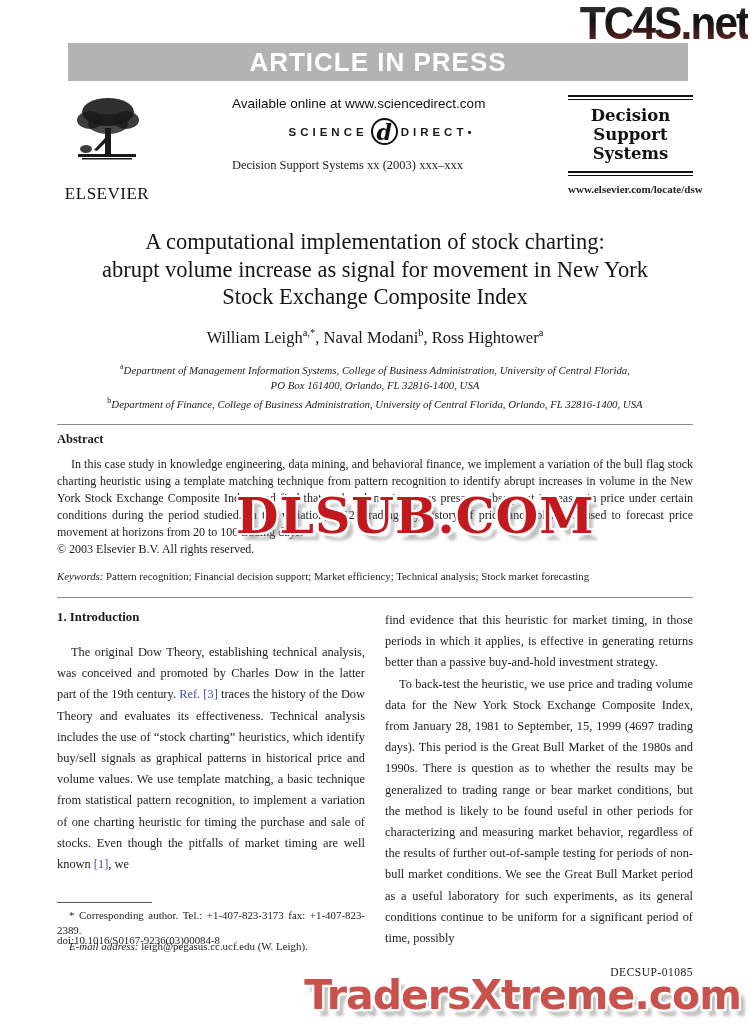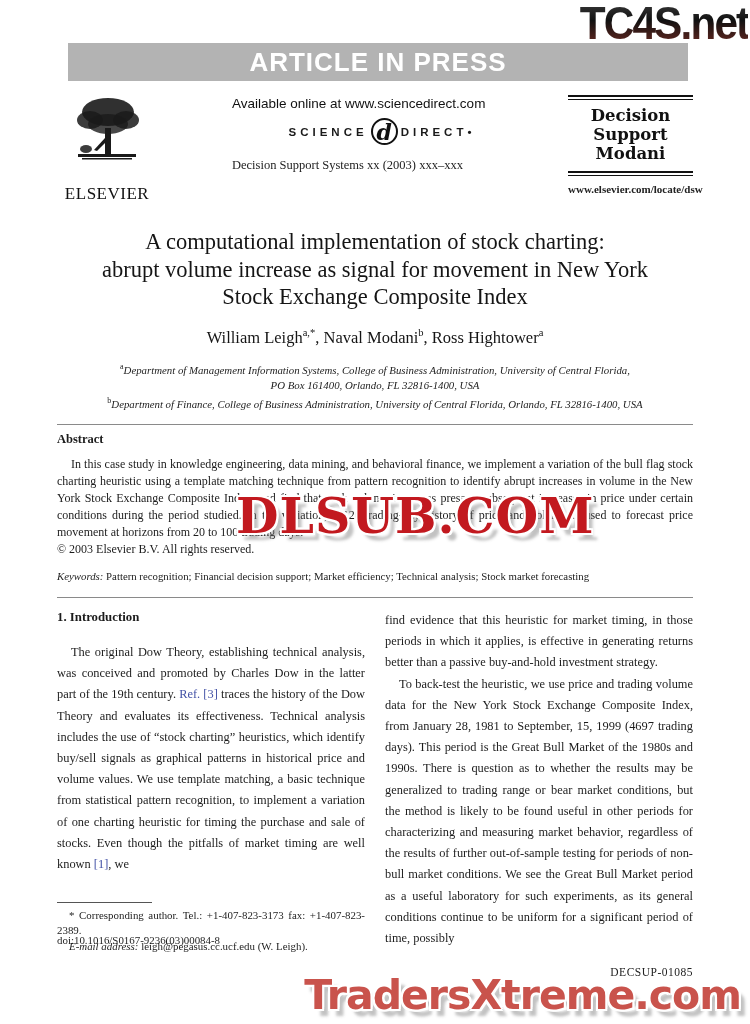--- a/index.html
+++ b/index.html
@@ -135,21 +135,21 @@
         <span class="sd-circle">d</span>
         <span class="sd-word">DIRECT•</span>
       </div>
       <div class="citation">Decision Support Systems xx (2003) xxx–xxx</div>
     </div>
 
     <div class="jbox">
       <div class="dbl-rule"></div>
       <div class="jname">
         <div>Decision Support</div>
-        <div>Modani</div>
+        <div>Systems</div>
       </div>
       <div class="dbl-rule"></div>
       <div class="jurl">www.elsevier.com/locate/dsw</div>
     </div>
   </div>
 
   <div class="titleblock">
     <div class="title">
       <div>A computational implementation of stock charting:</div>
       <div>abrupt volume increase as signal for movement in New York</div>

